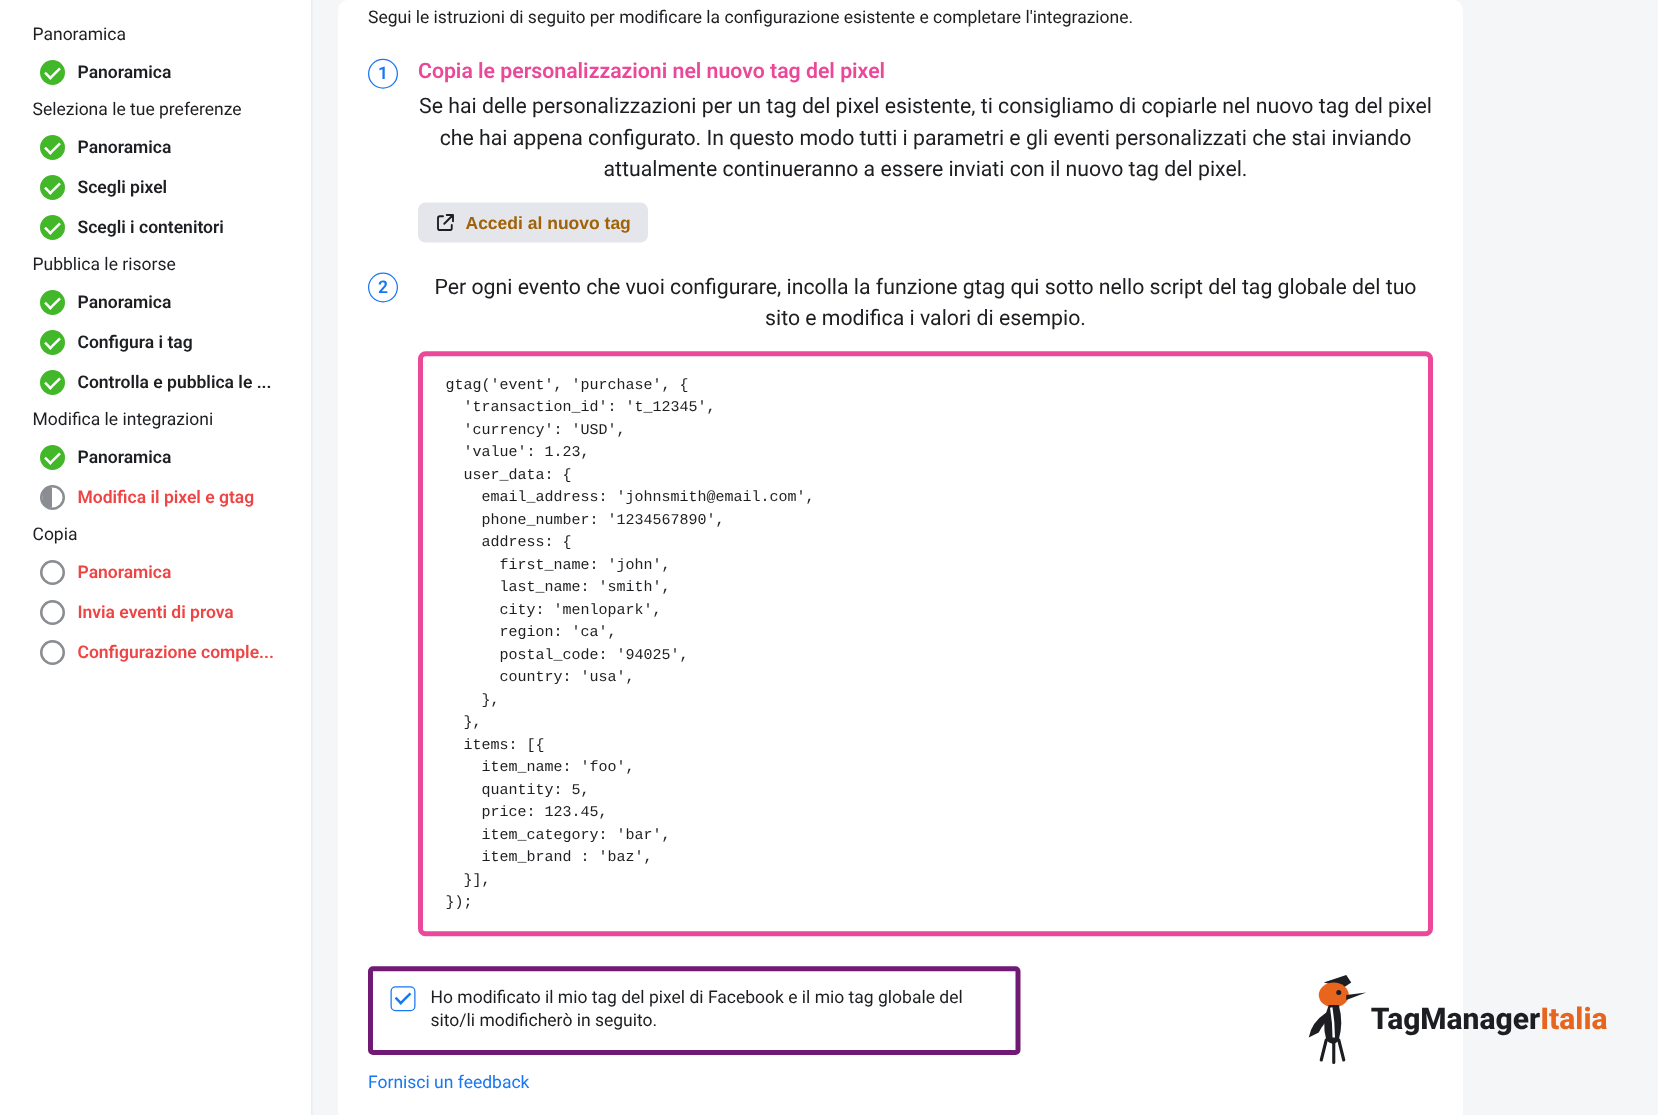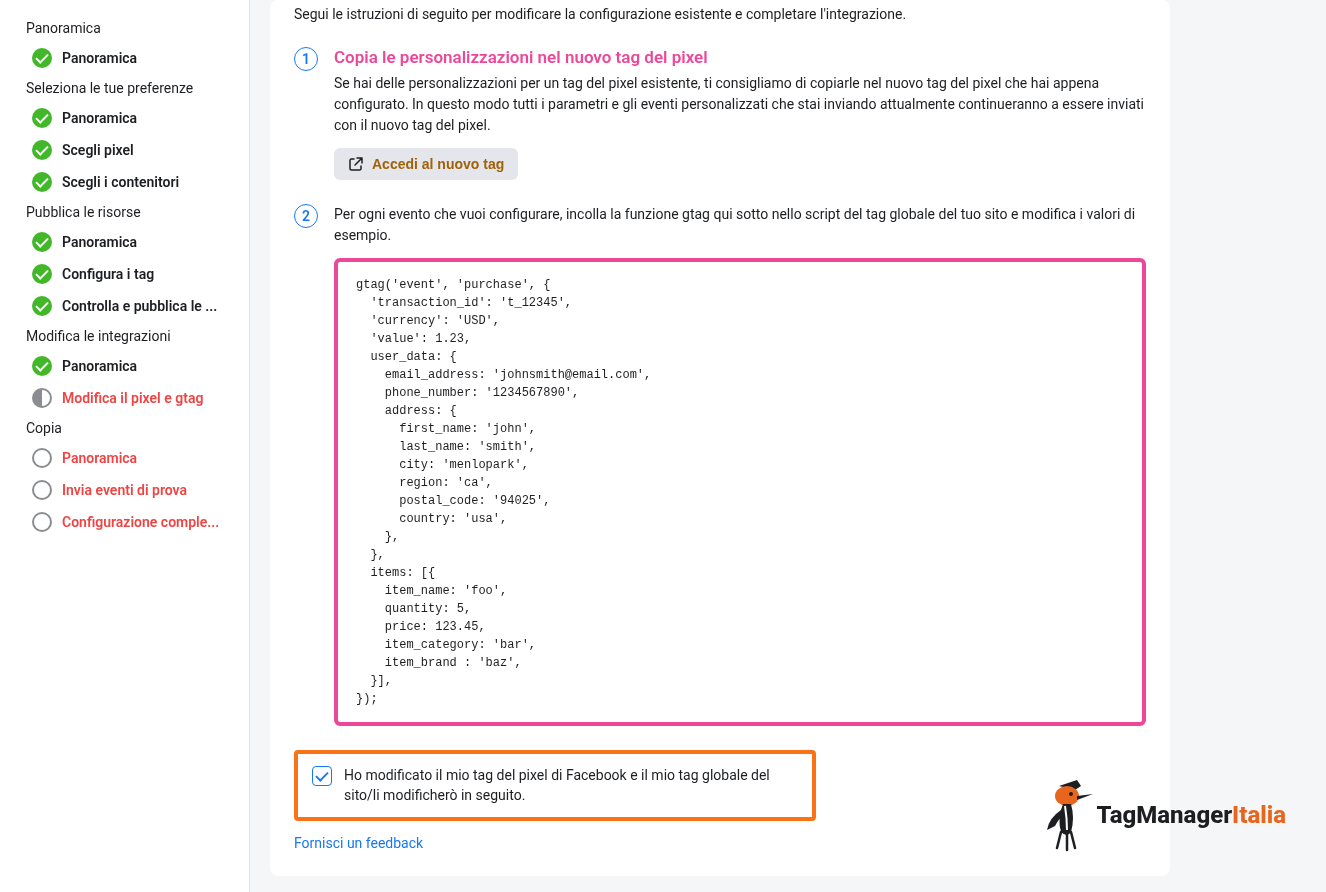--- a/index.html
+++ b/index.html
@@ -120,24 +120,25 @@
     .step-content {
       flex: 1;
     }
     .step-title {
       font-size: 17px;
       font-weight: 600;
       color: #ec4899;
       margin-bottom: 6px;
     }
     .step-desc {
-      font-size: 14px;
+      font-size: 17px;
       color: #1c1e21;
       line-height: 1.5;
       margin-bottom: 12px;
+      text-align: center;
     }
     .btn-secondary {
       display: inline-flex;
       align-items: center;
       background: #e4e6eb;
       border: none;
       border-radius: 6px;
       padding: 8px 14px;
       font-size: 14px;
       font-weight: 600;
@@ -154,21 +155,21 @@
       padding: 14px 18px;
       font-family: "SFMono-Regular", Consolas, "Liberation Mono", Menlo, monospace;
       font-size: 12px;
       line-height: 1.5;
       color: #1c1e21;
       white-space: pre;
       overflow-x: auto;
       min-height: 420px;
     }
     .confirm-box {
-      border: 4px solid #f97316;
+      border: 4px solid #701a75;
       border-radius: 4px;
       padding: 12px 14px;
       display: flex;
       align-items: flex-start;
       margin-top: 18px;
       max-width: 522px;
     }
     .checkbox {
       width: 20px;
       height: 20px;

